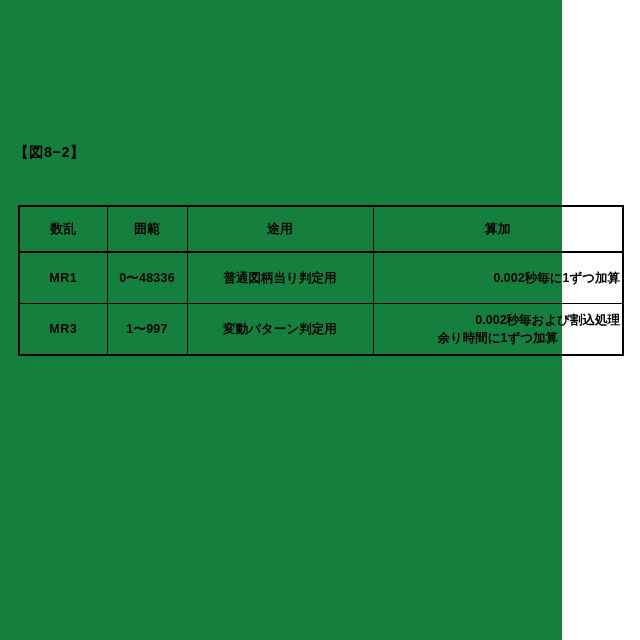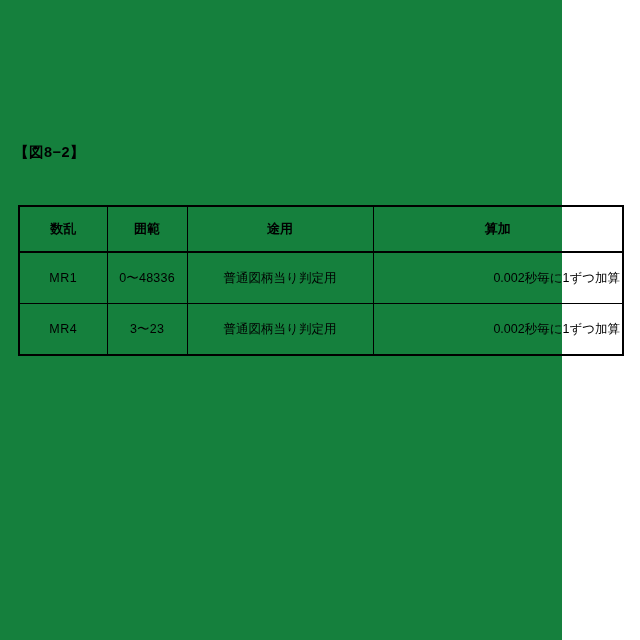--- a/index.html
+++ b/index.html
@@ -55,21 +55,21 @@
     padding: 0 2px;
     line-height: 1.45;
   }
   table.rand-table thead th {
     height: 44px;
     font-weight: bold;
     font-size: 13px;
   }
   table.rand-table tbody td {
     height: 50px;
-    font-weight: normal;
+    font-weight: bold;
   }
   table.rand-table thead tr th {
     border-bottom: 2px solid #000000;
   }
   col.c-id { width: 88px; }
   col.c-range { width: 80px; }
   col.c-use { width: 186px; }
   col.c-add { width: 250px; }
   .cell-id {
     letter-spacing: 0.5px;
@@ -112,25 +112,25 @@
         <tr>
           <td class="cell-id">MR1</td>
           <td class="cell-range">0〜48336</td>
           <td class="cell-use">普通図柄当り判定用</td>
           <td class="cell-add">
             <span class="line1">0.002秒毎に1ずつ加算</span>
             <span class="line2"></span>
           </td>
         </tr>
         <tr>
-          <td class="cell-id">MR4</td>
-          <td class="cell-range">3〜23</td>
-          <td class="cell-use">普通図柄当り判定用</td>
+          <td class="cell-id">MR3</td>
+          <td class="cell-range">1〜997</td>
+          <td class="cell-use">変動パターン判定用</td>
           <td class="cell-add">
-            <span class="line1">0.002秒毎に1ずつ加算</span>
-            <span class="line2"></span>
+            <span class="line1">0.002秒毎および割込処理</span>
+            <span class="line2">余り時間に1ずつ加算</span>
           </td>
         </tr>
       </tbody>
     </table>
   </div>
 
 </div>
 
 </body></html>

